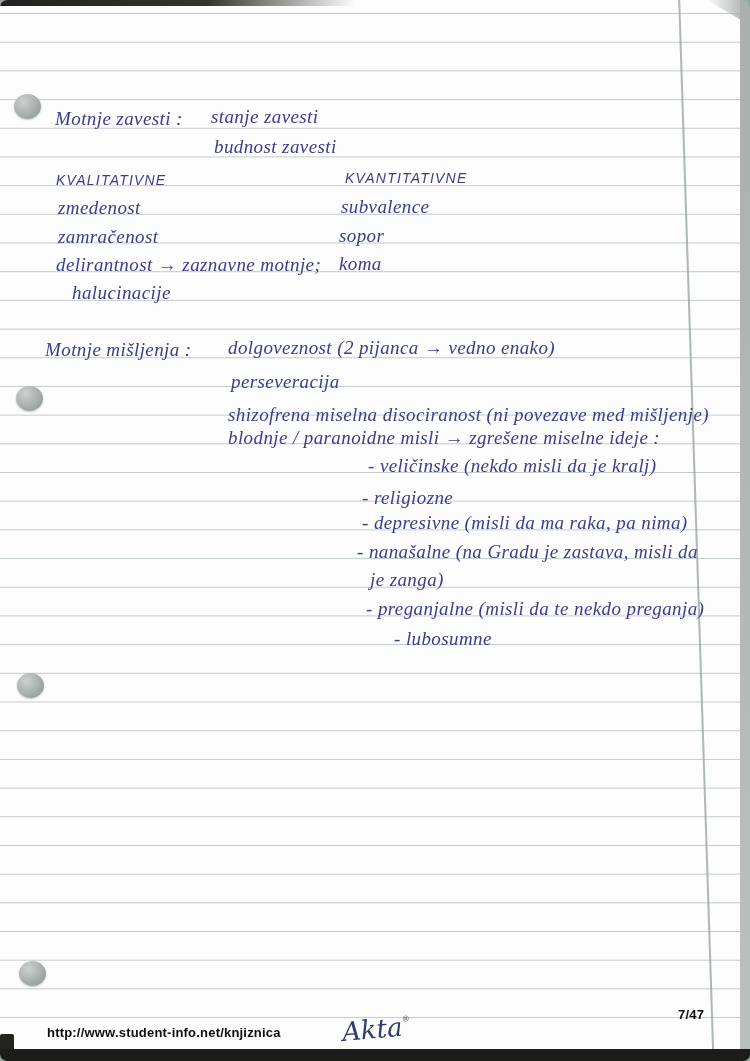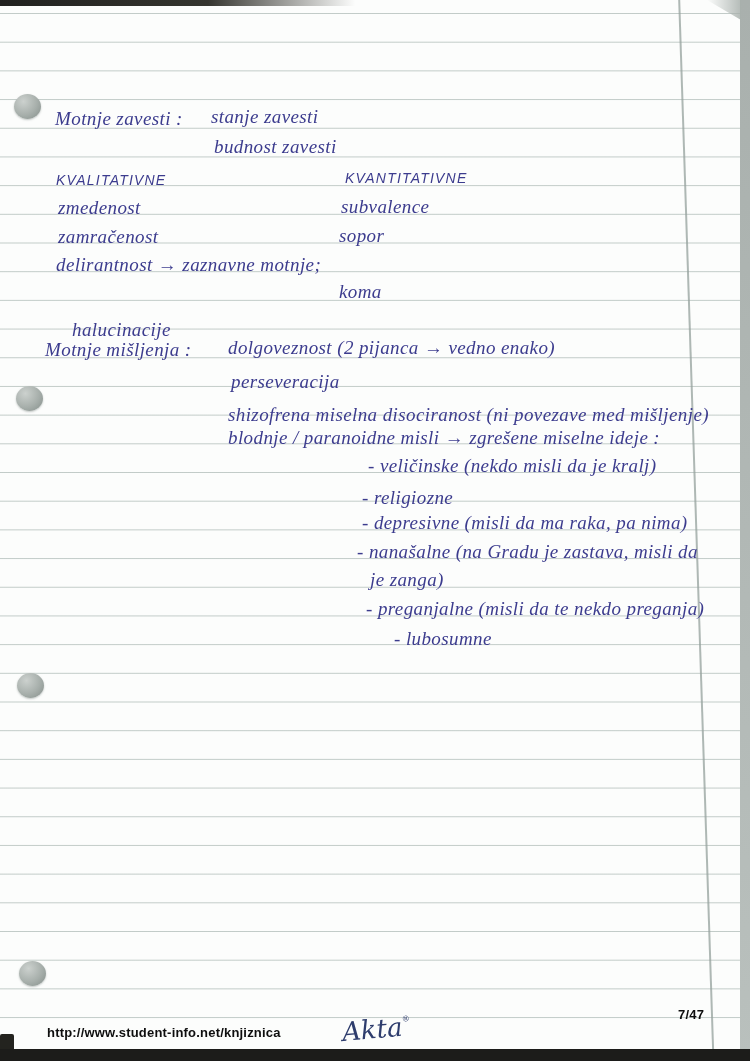--- a/index.html
+++ b/index.html
@@ -1,18 +1,18 @@
 <!DOCTYPE html>
 <html><head>
 <meta charset="utf-8">
 <style>
   html,body { margin:0; padding:0; background:#9aa19e; }
   .scan {
     position:relative; width:750px; height:1061px; overflow:hidden;
-    background:#22c55e; font-family:"Liberation Sans", sans-serif;
+    background:#22c55e; font-family:"Liberation Sans", sans-serif;border-radius:7px;
   }
   .paper {
     position:absolute; left:0; top:0; width:742px; height:1061px;
     background:#fcfdfc;
   }
   
   .rules {
     position:absolute; left:0; top:0; width:742px; height:1034px;
     background-image:linear-gradient(to bottom, rgba(146,163,157,0.55) 0, rgba(146,163,157,0.55) 1px, transparent 1px);
     background-size:100% 28.7px;
@@ -91,22 +91,22 @@
   <div class="hw" style="left:214px; top:136px;">budnost zavesti</div>
 
   <div class="hw-caps" style="left:56px; top:172px;text-align:right;">KVALITATIVNE</div>
   <div class="hw-caps" style="left:345px; top:170px;">KVANTITATIVNE</div>
 
   <div class="hw" style="left:58px; top:197px;">zmedenost</div>
   <div class="hw" style="left:341px; top:196px;">subvalence</div>
   <div class="hw" style="left:58px; top:226px;">zamračenost</div>
   <div class="hw" style="left:339px; top:225px;">sopor</div>
   <div class="hw" style="left:56px; top:254px;">delirantnost → zaznavne motnje;</div>
-  <div class="hw" style="left:339px; top:253px;margin-top:28px;">koma</div>
-  <div class="hw" style="left:72px; top:282px;margin-top:37px;">halucinacije</div>
+  <div class="hw" style="left:339px; top:253px;">koma</div>
+  <div class="hw" style="left:72px; top:282px;">halucinacije</div>
 
   <div class="hw" style="left:45px; top:339px;">Motnje mišljenja :</div>
   <div class="hw" style="left:228px; top:337px;">dolgoveznost (2 pijanca → vedno enako)</div>
   <div class="hw" style="left:231px; top:371px;">perseveracija</div>
   <div class="hw" style="left:228px; top:404px;font-family:Liberation Serif, serif;">shizofrena miselna disociranost (ni povezave med mišljenje)</div>
   <div class="hw" style="left:228px; top:427px;">blodnje / paranoidne misli → zgrešene miselne ideje :</div>
 
   <div class="hw" style="left:368px; top:455px;">- veličinske (nekdo misli da je kralj)</div>
   <div class="hw" style="left:362px; top:487px;">- religiozne</div>
   <div class="hw" style="left:362px; top:512px;">- depresivne (misli da ma raka, pa nima)</div>

